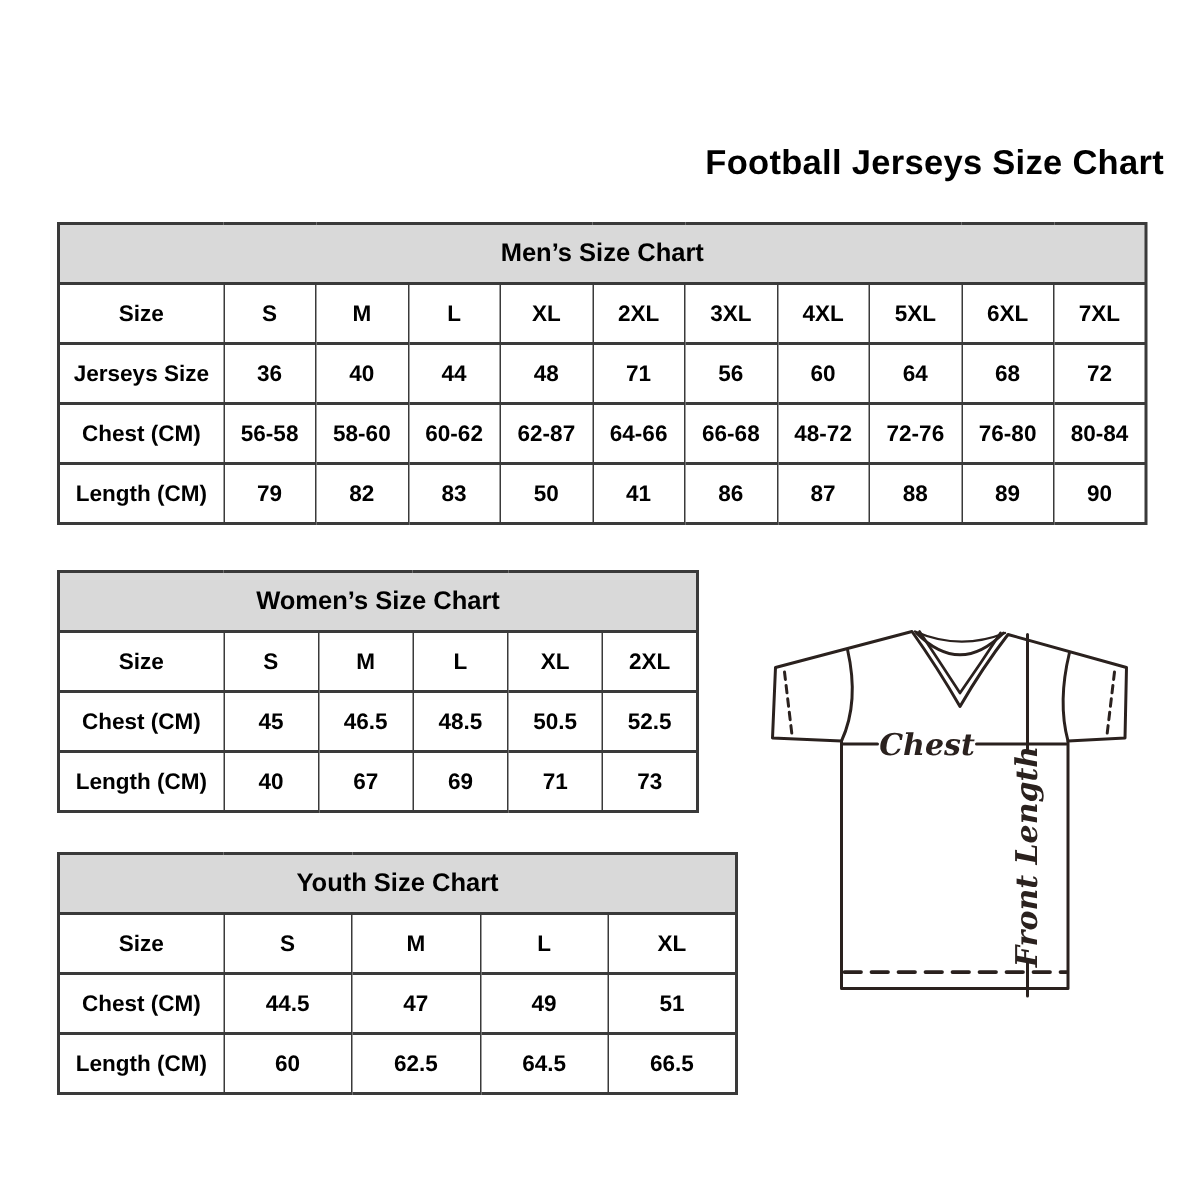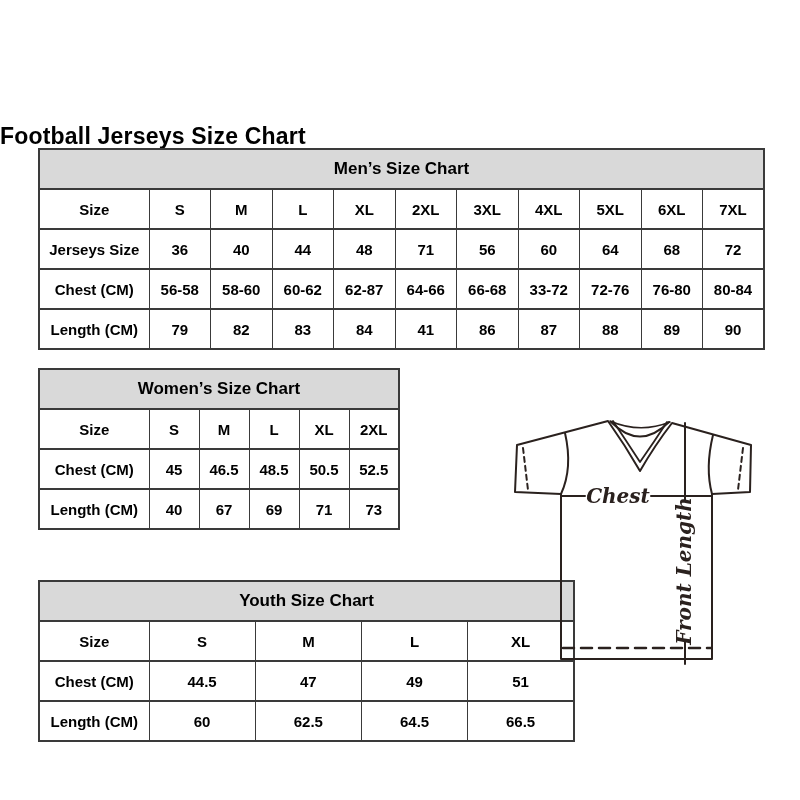--- a/index.html
+++ b/index.html
@@ -2,30 +2,30 @@
 <html><head>
 <meta charset="utf-8">
 <style>
   html, body { margin: 0; padding: 0; background: #ffffff; }
   body {
     width: 800px; height: 800px; position: relative; overflow: hidden;
     font-family: "Liberation Sans", sans-serif; color: #000;
   }
   .page-title {
     position: absolute; top: 95px; left: 0; width: 776px;
-    text-align: left; font-size: 23px; font-weight: bold;
-    letter-spacing: 0.2px; color: #000; margin-top: 28px;
+    text-align: right; font-size: 23px; font-weight: bold;
+    letter-spacing: 0.2px; color: #000;
   }
   table.size-table {
     position: absolute; border-collapse: collapse; table-layout: fixed;
     background: #fff; border: 2px solid #3a3a3a;
   }
   #mens-table   { left: 38px; top: 148px; width: 727px; }
-  #womens-table { left: 38px; top: 368px; width: 362px; }
-  #youth-table  { left: 38px; top: 580px; width: 537px; }
+  #womens-table { left: 38px; top: 380px; width: 428px; }
+  #youth-table  { left: 38px; top: 568px; width: 454px; }
   .size-table th, .size-table td {
     border: 1px solid #3a3a3a;
     border-top-width: 2px; border-bottom-width: 2px;
     text-align: center; vertical-align: middle;
     font-weight: bold; font-size: 15px; padding: 0; height: 38px;
     font-family: "Liberation Sans", sans-serif; color: #000;
     overflow: hidden; white-space: nowrap;
   }
   .size-table th.tbl-title {
     background: #d9d9d9; font-size: 17px; height: 38px;
@@ -79,31 +79,31 @@
       <td>72</td>
     </tr>
     <tr>
       <td>Chest (CM)</td>
       <td>56-58</td>
       <td>58-60</td>
       <td>60-62</td>
       <td>62-87</td>
       <td>64-66</td>
       <td>66-68</td>
-      <td>33-72</td>
+      <td>48-72</td>
       <td>72-76</td>
       <td>76-80</td>
       <td>80-84</td>
     </tr>
     <tr>
       <td>Length (CM)</td>
       <td>79</td>
       <td>82</td>
       <td>83</td>
-      <td>84</td>
+      <td>50</td>
       <td>41</td>
       <td>86</td>
       <td>87</td>
       <td>88</td>
       <td>89</td>
       <td>90</td>
     </tr>
   </tbody>
 </table>
 

